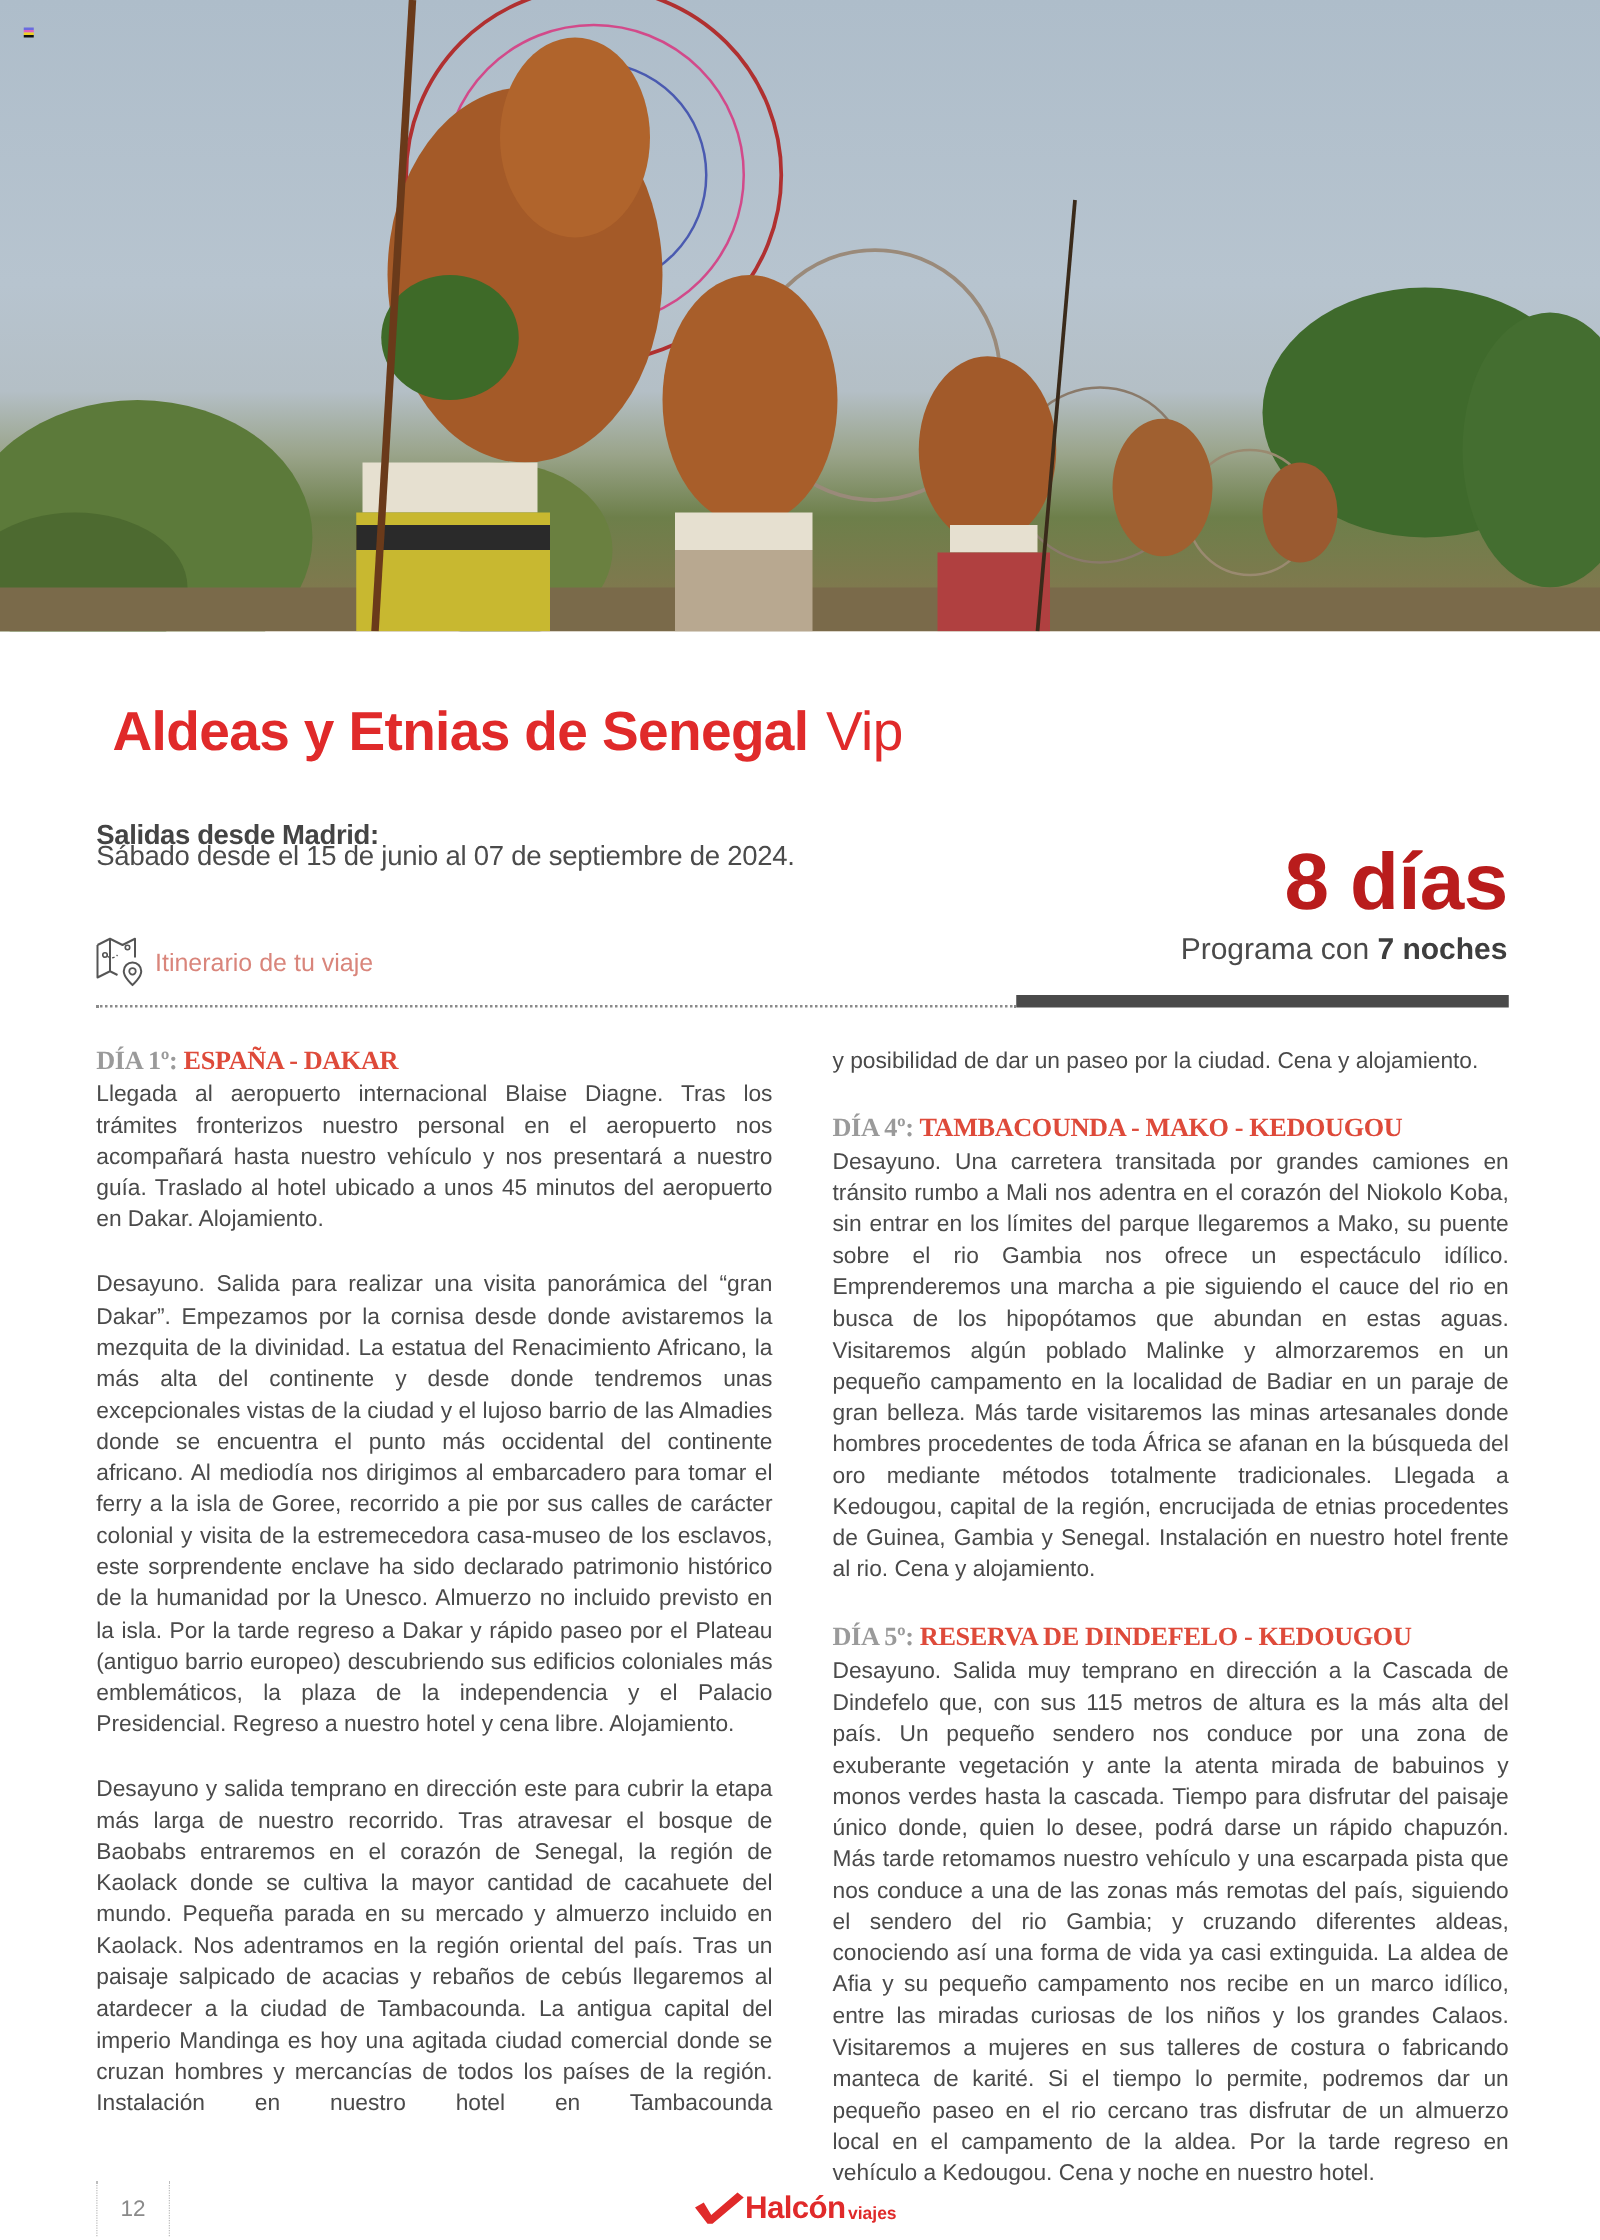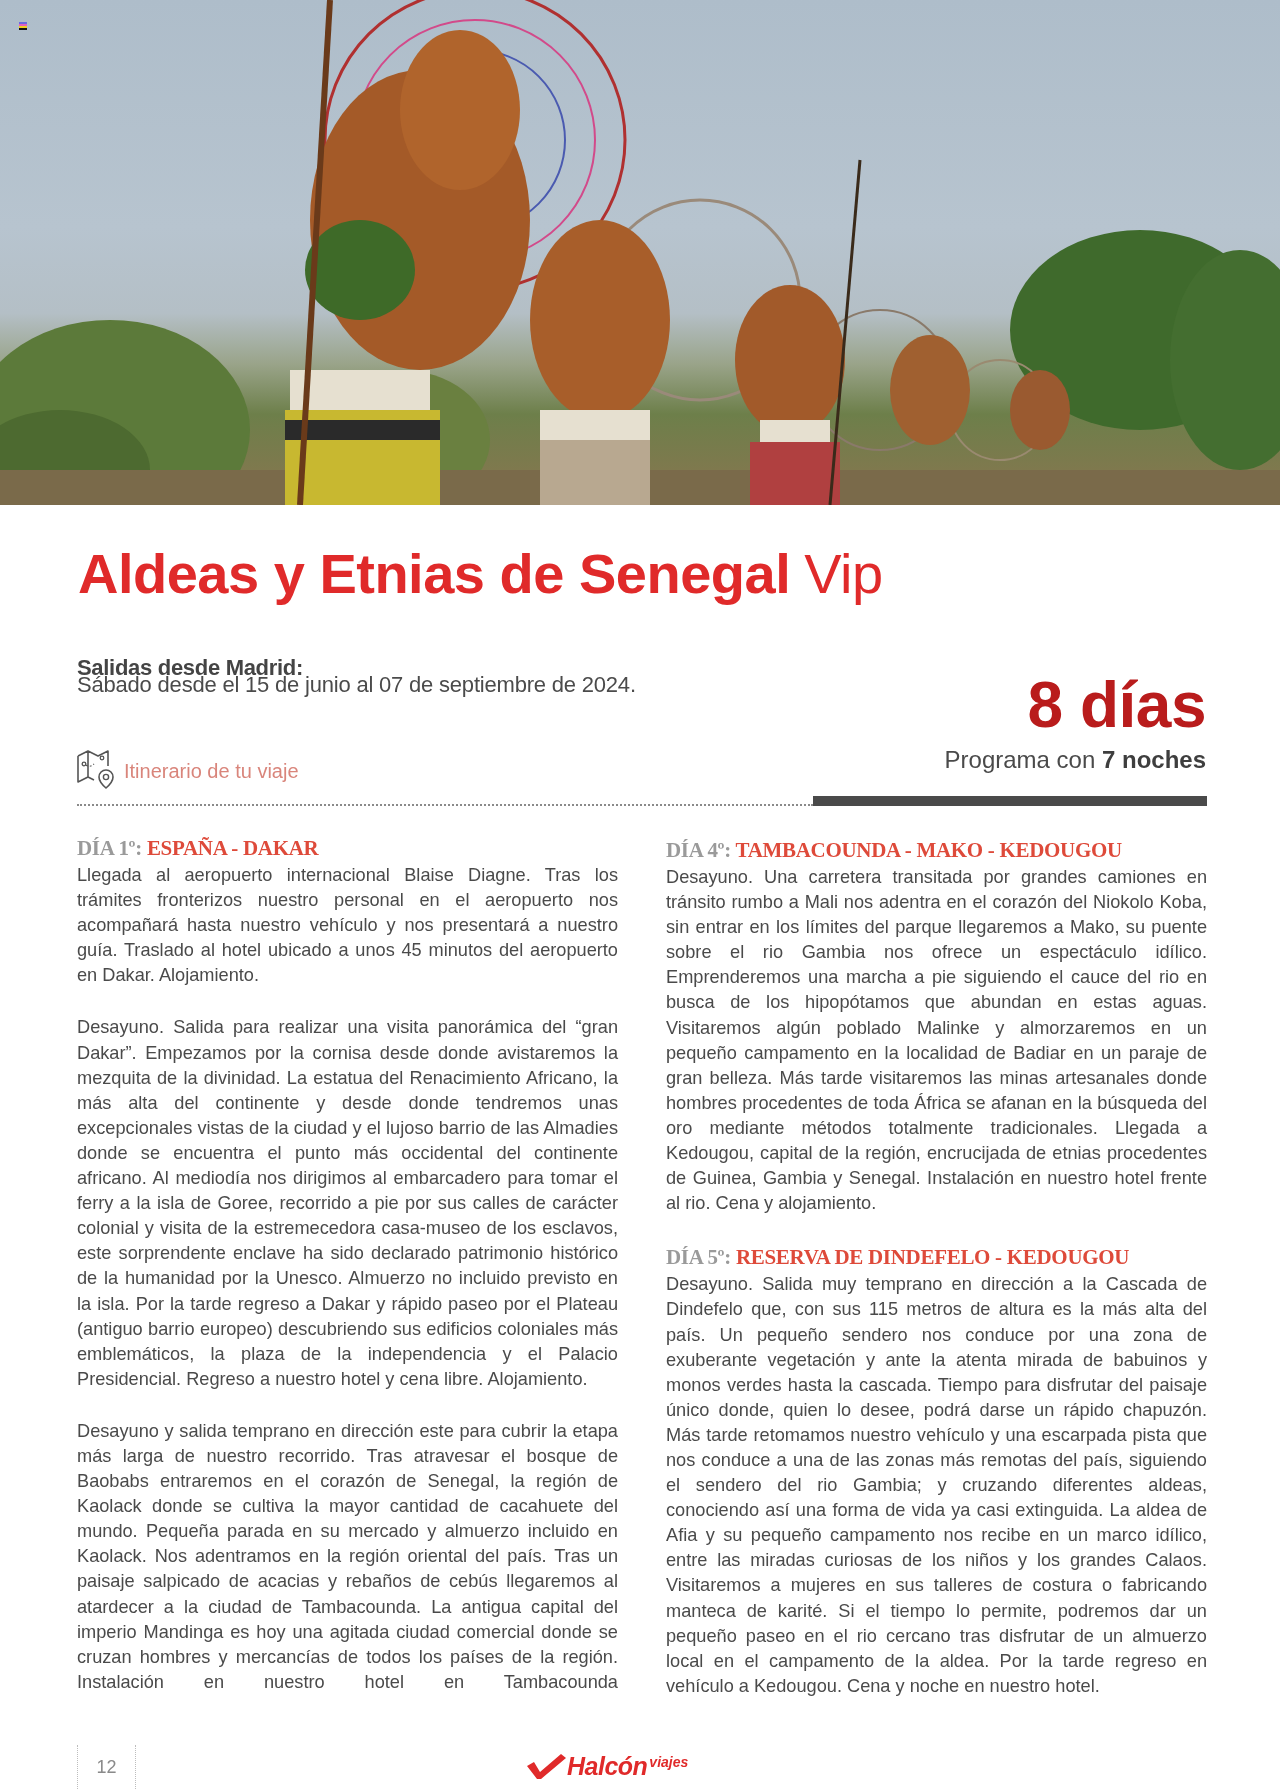--- a/index.html
+++ b/index.html
@@ -11,22 +11,22 @@
   .hero {
     position:absolute; left:0; top:0; width:1280px; height:505px; overflow:hidden;
     background:linear-gradient(180deg,#aebdca 0%,#b7c4cf 45%,#b4bfc6 62%,#9aa48a 72%,#6d7f4a 82%,#8a7550 100%);
   }
   .hero svg { position:absolute; left:0; top:0; }
   .reg-mark { position:absolute; left:19px; top:22px; width:8px; height:8px; z-index:3; }
   .reg-mark i { display:block; height:2px; }
 
   
   .title {
-    position:absolute; left:74px; top:530px; margin:4px;
-    font-size:56px; line-height:80px; font-weight:700; color:#e02a2a; letter-spacing:-0.5px;
+    position:absolute; left:74px; top:530px; margin:16px;
+    font-size:44px; line-height:80px; font-weight:700; color:#e02a2a; letter-spacing:-0.5px;
     white-space:nowrap;
   }
   .title .vip { font-weight:400; color:#e02a2a; margin-left:14px; }
 
   .departures-label {
     position:absolute; left:77px; top:636px; font-size:22px; font-weight:700; color:#444; letter-spacing:-0.3px;margin-top:19px;
   }
   .departures-value {
     position:absolute; left:77px; top:672px; font-size:22px; color:#4b4b4b; letter-spacing:-0.2px;text-align:center;
   }
@@ -58,21 +58,21 @@
   .day h3 .route { color:#de4a3a; }
   .day p { margin:0; text-align:justify; }
   .cont { margin:0 0 27px 0; }
 
   
   .page-num-box {
     position:absolute; left:77px; top:1745px; width:57px; height:44px;
     border-left:1px dotted #bdbdbd; border-right:1px dotted #bdbdbd;
     display:flex; align-items:center; justify-content:center; font-size:18px; color:#8a8a8a;
   }
-  .logo { position:absolute; left:525px; top:1752px; display:flex; align-items:flex-start;font-style:italic; }
+  .logo { position:absolute; left:554px; top:1752px; display:flex; align-items:flex-end; }
   .logo svg { width:42px; height:28px; }
   .logo .brand { font-size:25px; font-weight:700; color:#e02a2a; letter-spacing:-0.5px; line-height:28px; }
   .logo .sub { font-size:14px; font-weight:700; color:#e02a2a; margin-left:2px; line-height:20px; }
 </style>
 </head>
 <body>
 
 <div class="hero" aria-label="Bailarines tradicionales con tocados circulares y trajes de fibra en Senegal">
   <div class="reg-mark">
     <i style="background:#6a6ae0"></i>
@@ -156,20 +156,21 @@
   </div>
   <div class="day">
     <p>Desayuno. Salida para realizar una visita panorámica del “gran Dakar”. Empezamos por la cornisa desde donde avistaremos la mezquita de la divinidad. La estatua del Renacimiento Africano, la más alta del continente y desde donde tendremos unas excepcionales vistas de la ciudad y el lujoso barrio de las Almadies donde se encuentra el punto más occidental del continente africano. Al mediodía nos dirigimos al embarcadero para tomar el ferry a la isla de Goree, recorrido a pie por sus calles de carácter colonial y visita de la estremecedora casa-museo de los esclavos, este sorprendente enclave ha sido declarado patrimonio histórico de la humanidad por la Unesco. Almuerzo no incluido previsto en la isla. Por la tarde regreso a Dakar y rápido paseo por el Plateau (antiguo barrio europeo) descubriendo sus edificios coloniales más emblemáticos, la plaza de la independencia y el Palacio Presidencial. Regreso a nuestro hotel y cena libre. Alojamiento.</p>
   </div>
   <div class="day">
     <p style="text-align-last:justify;">Desayuno y salida temprano en dirección este para cubrir la etapa más larga de nuestro recorrido. Tras atravesar el bosque de Baobabs entraremos en el corazón de Senegal, la región de Kaolack donde se cultiva la mayor cantidad de cacahuete del mundo. Pequeña parada en su mercado y almuerzo incluido en Kaolack. Nos adentramos en la región oriental del país. Tras un paisaje salpicado de acacias y rebaños de cebús llegaremos al atardecer a la ciudad de Tambacounda. La antigua capital del imperio Mandinga es hoy una agitada ciudad comercial donde se cruzan hombres y mercancías de todos los países de la región. Instalación en nuestro hotel en Tambacounda</p>
   </div>
 </div>
 
 <div class="col right" style="top:836px;">
+  <p class="cont">y posibilidad de dar un paseo por la ciudad. Cena y alojamiento.</p>
   <div class="day">
     <h3>
       <span class="day-num">DÍA 4º:</span>
       <span class="route">TAMBACOUNDA - MAKO - KEDOUGOU</span>
     </h3>
     <p>Desayuno. Una carretera transitada por grandes camiones en tránsito rumbo a Mali nos adentra en el corazón del Niokolo Koba, sin entrar en los límites del parque llegaremos a Mako, su puente sobre el rio Gambia nos ofrece un espectáculo idílico. Emprenderemos una marcha a pie siguiendo el cauce del rio en busca de los hipopótamos que abundan en estas aguas. Visitaremos algún poblado Malinke y almorzaremos en un pequeño campamento en la localidad de Badiar en un paraje de gran belleza. Más tarde visitaremos las minas artesanales donde hombres procedentes de toda África se afanan en la búsqueda del oro mediante métodos totalmente tradicionales. Llegada a Kedougou, capital de la región, encrucijada de etnias procedentes de Guinea, Gambia y Senegal. Instalación en nuestro hotel frente al rio. Cena y alojamiento.</p>
   </div>
   <div class="day">
     <h3>
       <span class="day-num">DÍA 5º:</span>

